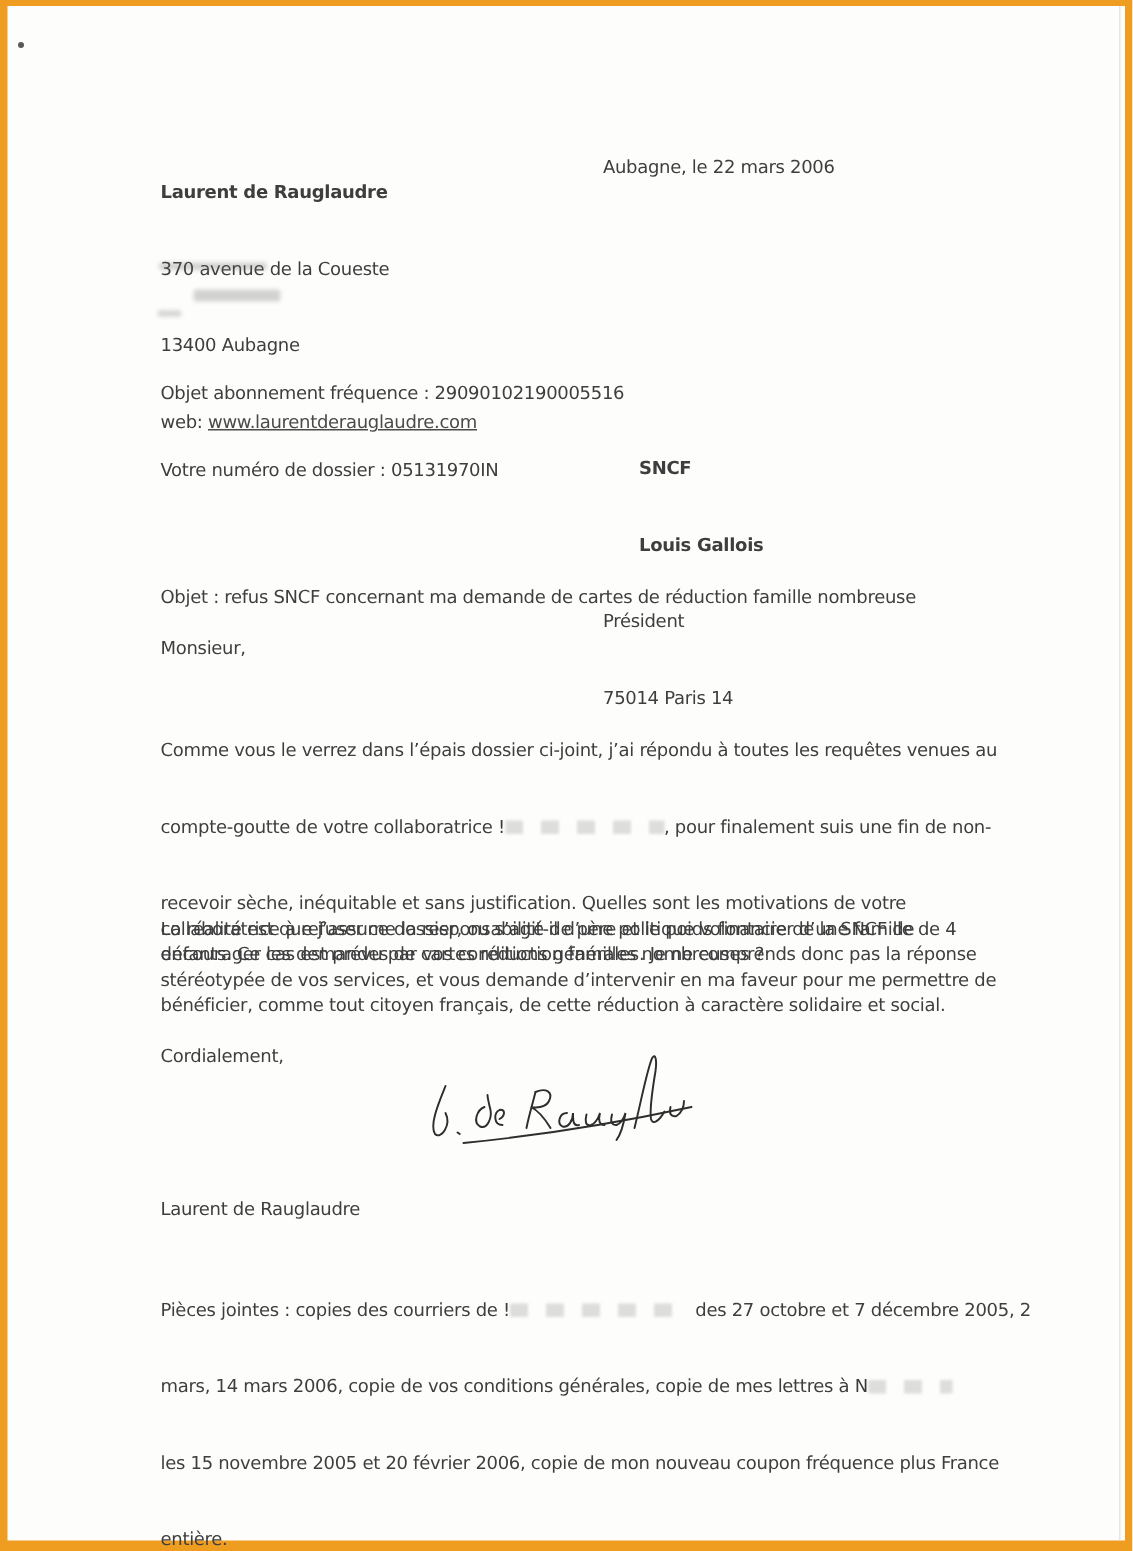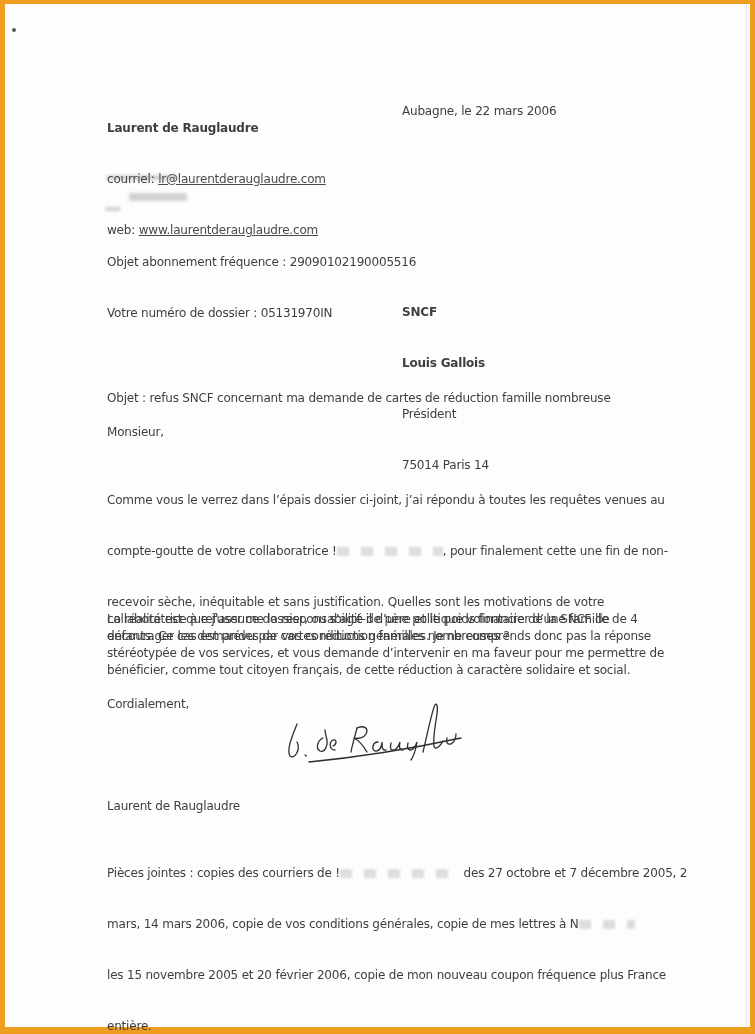--- a/index.html
+++ b/index.html
@@ -4,41 +4,42 @@
 <style>
   html,body{margin:0;padding:0;}
   body{width:755px;height:1034px;overflow:hidden;background:#ffffff;
        font-family:"DejaVu Sans",sans-serif;}
   .page{position:relative;width:755px;height:1034px;background:#ef9d20;}
   .paper{position:absolute;left:5px;top:4px;right:5px;bottom:7px;background:#fdfdfc;}
   .scan-edge{position:absolute;top:0;bottom:0;right:3px;width:1px;background:#ddd8e6;opacity:.7;}
   .block{position:absolute;font-size:12px;line-height:17px;letter-spacing:-0.2px;
          color:#3e3e3e;white-space:pre;}
   .bold{font-weight:bold;}
-  .semibold{font-weight:600;}
+  .semibold{font-weight:600;margin-left:24px;}
   .link{color:#4a4a4a;text-decoration:underline;}
   .redaction{display:inline-block;height:9px;vertical-align:-1px;
      background:repeating-linear-gradient(90deg,rgba(110,110,110,.22) 0 12px,transparent 12px 24px);
      filter:blur(1.2px);}
   .smudge{position:absolute;background:rgba(100,100,100,.28);filter:blur(1.5px);border-radius:2px;}
   .speck{position:absolute;left:7px;top:24px;width:4px;height:4px;background:#5a5a5a;
          border-radius:50%;filter:blur(.4px);}
   .sig{position:absolute;left:270px;top:694px;}
 </style>
 </head>
 <body>
 
 <div class="page">
   <div class="paper">
     <div class="scan-edge"></div>
     <div class="speck"></div>
 
     <div class="block" style="left:102px;top:82px">
       <div class="bold">Laurent de Rauglaudre</div>
-      <div><span>courriel: </span><span class="link">lr@laurentderauglaudre.com</span></div>
+      <div>370 avenue de la Coueste</div>
+      <div>13400 Aubagne</div>
       <div><span>web: </span><span class="link">www.laurentderauglaudre.com</span></div>
     </div>
 
     <div class="block" style="left:397px;top:99px">Aubagne, le 22 mars 2006</div>
 
     <div class="smudge" style="left:101px;top:171px;width:72px;height:5px"></div>
     <div class="smudge" style="left:124px;top:189px;width:58px;height:8px"></div>
     <div class="smudge" style="left:100px;top:203px;width:16px;height:4px"></div>
 
     <div class="block" style="left:102px;top:216px">
@@ -52,21 +53,21 @@
       <div>Président</div>
       <div>75014 Paris 14</div>
     </div>
 
     <div class="block" style="left:102px;top:386px">Objet : refus SNCF concernant ma demande de cartes de réduction famille nombreuse</div>
 
     <div class="block" style="left:102px;top:420px">Monsieur,</div>
 
     <div class="block" style="left:102px;top:454px">
       <div>Comme vous le verrez dans l’épais dossier ci-joint, j’ai répondu à toutes les requêtes venues au</div>
-      <div><span>compte-goutte de votre collaboratrice !</span><span class="redaction" style="width:106px"></span><span>, pour finalement cette une fin de non-</span></div>
+      <div><span>compte-goutte de votre collaboratrice !</span><span class="redaction" style="width:106px"></span><span>, pour finalement suis une fin de non-</span></div>
       <div>recevoir sèche, inéquitable et sans justification. Quelles sont les motivations de votre
 collaboratrice à refuser ce dossier, ou s’agit-il d’une politique volontaire de la SNCF de
 décourager les demandes de cartes réduction familles nombreuses ?</div>
     </div>
 
 
     <div class="block" style="left:102px;top:607px">La réalité est que j’assume la responsabilité de père et le poids financier d’une famille de 4
 enfants. Ce cas est prévu par vos conditions générales. Je ne comprends donc pas la réponse
 stéréotypée de vos services, et vous demande d’intervenir en ma faveur pour me permettre de
 bénéficier, comme tout citoyen français, de cette réduction à caractère solidaire et social.</div>

